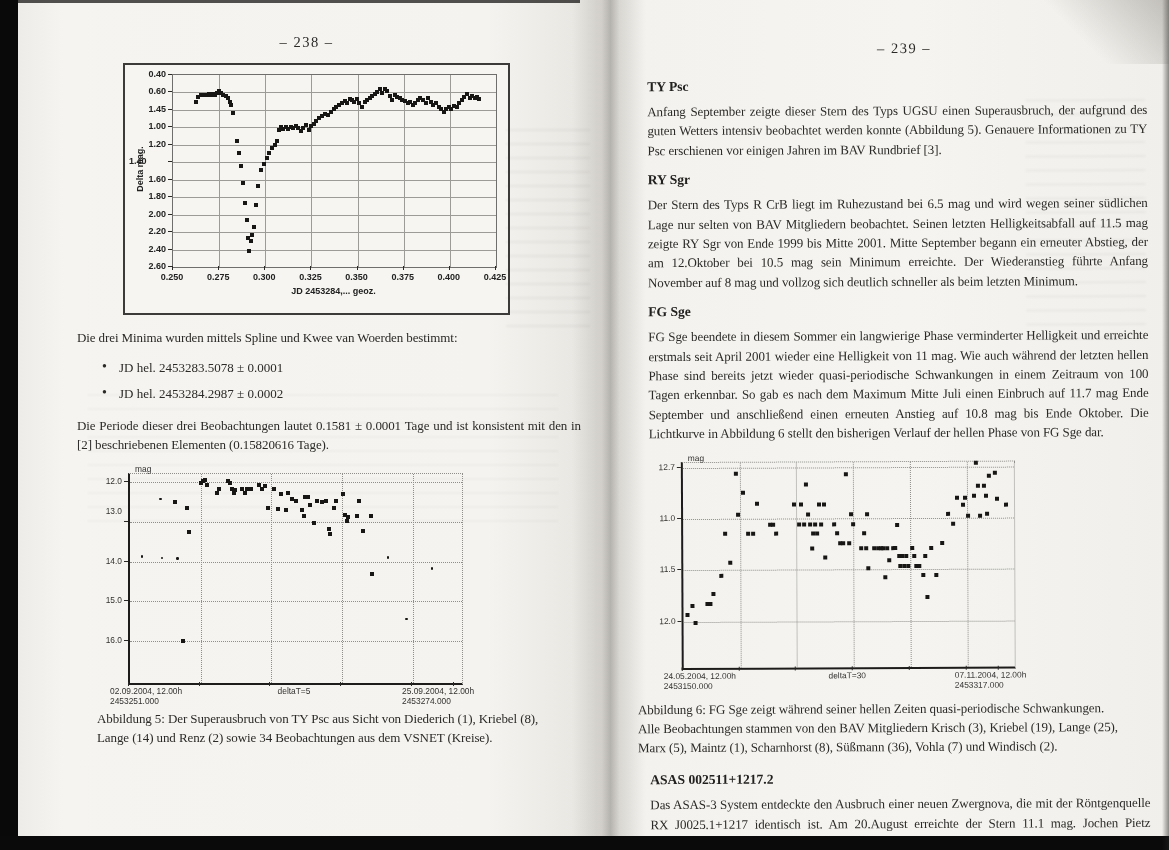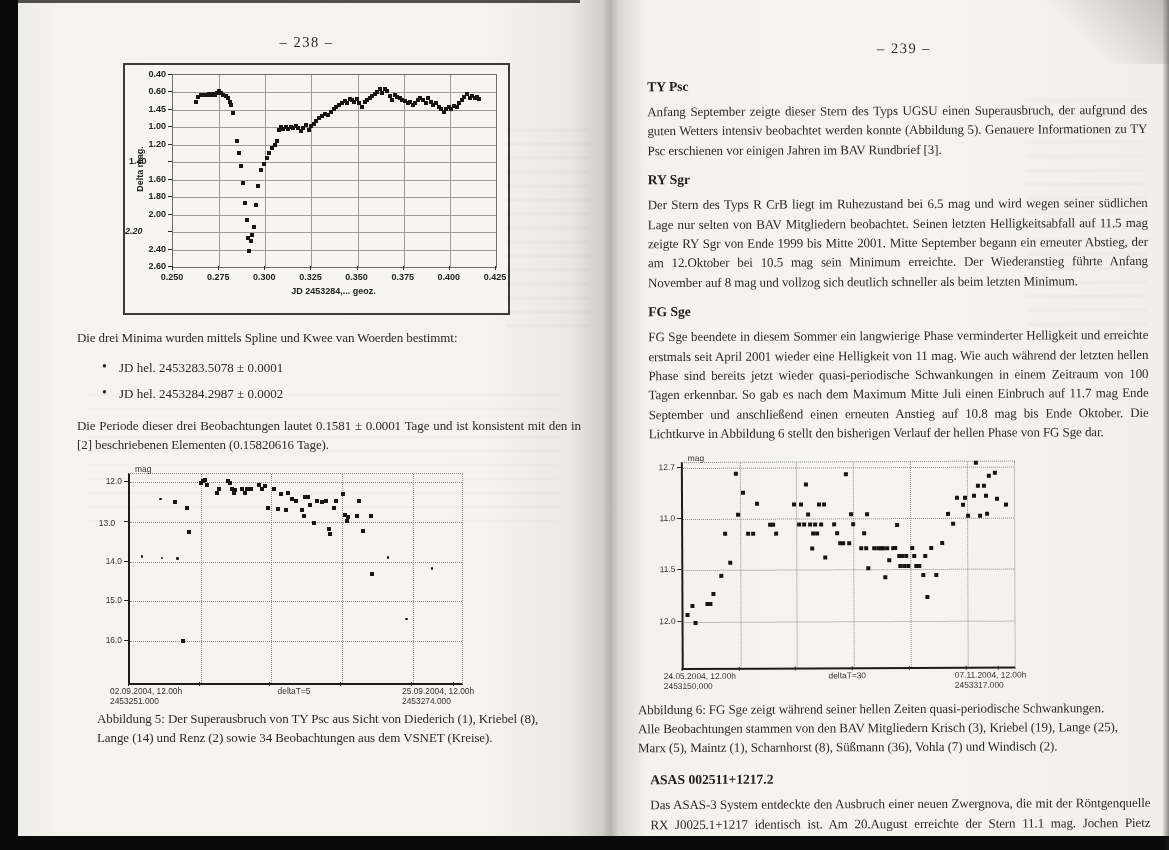--- a/index.html
+++ b/index.html
@@ -109,21 +109,21 @@
         <div class="tick-label bold" style="left: 0px; width: 41px; top: 73.8182px; text-align: right;">1.20</div>
         <div class="tmark-y" style="left: 43px; top: 78.8182px;"></div>
         <div class="tick-label bold" style="left: 4px; width: 41px; top: 91.2727px; text-align: left;">1.40</div>
         <div class="tmark-y" style="left: 43px; top: 96.2727px;"></div>
         <div class="tick-label bold" style="left: 0px; width: 41px; top: 108.727px; text-align: right;">1.60</div>
         <div class="tmark-y" style="left: 43px; top: 113.727px;"></div>
         <div class="tick-label bold" style="left: 0px; width: 41px; top: 126.182px; text-align: right;">1.80</div>
         <div class="tmark-y" style="left: 43px; top: 131.182px;"></div>
         <div class="tick-label bold" style="left: 0px; width: 41px; top: 143.636px; text-align: right;">2.00</div>
         <div class="tmark-y" style="left: 43px; top: 148.636px;"></div>
-        <div class="tick-label bold" style="left: 0px; width: 41px; top: 161.091px;  font-style: italic;">2.20</div>
+        <div class="tick-label bold" style="left: 0px; width: 41px; top: 161.091px; text-align: right;">2.20</div>
         <div class="tmark-y" style="left: 43px; top: 166.091px;"></div>
         <div class="tick-label bold" style="left: 0px; width: 41px; top: 178.545px; text-align: right;">2.40</div>
         <div class="tmark-y" style="left: 43px; top: 183.545px;"></div>
         <div class="tick-label bold" style="left: 0px; width: 41px; top: 196px; text-align: right;">2.60</div>
         <div class="tmark-y" style="left: 43px; top: 201px;"></div>
         <div class="tick-label bold" style="left: 27px; width: 40px; top: 207px; text-align: center;">0.250</div>
         <div class="tmark" style="left: 47px; top: 201px;"></div>
         <div class="tick-label bold" style="left: 73.1429px; width: 40px; top: 207px; text-align: center;">0.275</div>
         <div class="tmark" style="left: 93.1429px; top: 201px;"></div>
         <div class="tick-label bold" style="left: 119.286px; width: 40px; top: 207px; text-align: center;">0.300</div>
@@ -277,21 +277,21 @@
           <div class="hline grid-dotted" style="top: 87.875px;"></div>
           <div class="hline grid-dotted" style="top: 127.458px;"></div>
           <div class="hline grid-dotted" style="top: 167.042px;"></div>
           <div class="vline grid-dotted" style="left: 70.6383px;"></div>
           <div class="vline grid-dotted" style="left: 141.277px;"></div>
           <div class="vline grid-dotted" style="left: 211.915px;"></div>
           <div class="vline grid-dotted" style="left: 282.553px;"></div>
         </div>
         <div class="tick-label" style="left: 0px; width: 30px; top: 15.7083px; text-align: right;">12.0</div>
         <div class="tmark-y" style="left: 32px; top: 20.7083px;"></div>
-        <div class="tick-label" style="left: 0px; width: 30px; top: 57px; text-align: center;">13.0</div>
+        <div class="tick-label" style="left: 0px; width: 30px; top: 45px; text-align: right;">13.0</div>
         <div class="tmark-y" style="left: 32px; top: 60.2917px;"></div>
         <div class="tick-label" style="left: 0px; width: 30px; top: 94.875px; text-align: right;">14.0</div>
         <div class="tmark-y" style="left: 32px; top: 99.875px;"></div>
         <div class="tick-label" style="left: 0px; width: 30px; top: 134.458px; text-align: right;">15.0</div>
         <div class="tmark-y" style="left: 32px; top: 139.458px;"></div>
         <div class="tick-label" style="left: 0px; width: 30px; top: 174.042px; text-align: right;">16.0</div>
         <div class="tmark-y" style="left: 32px; top: 179.042px;"></div>
         <div class="tmark" style="left: 36px; top: 221px;"></div>
         <div class="tmark" style="left: 106.638px; top: 221px;"></div>
         <div class="tmark" style="left: 177.277px; top: 221px;"></div>

